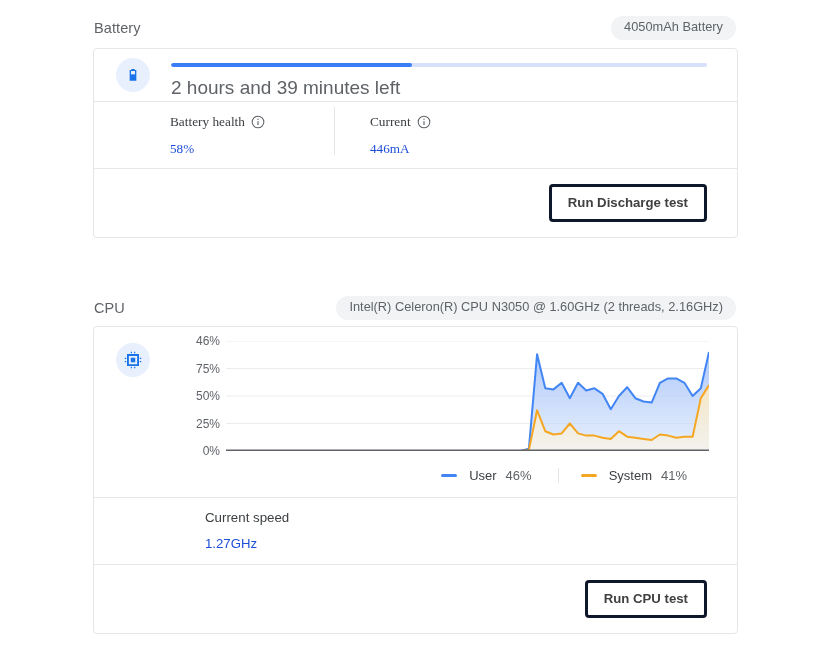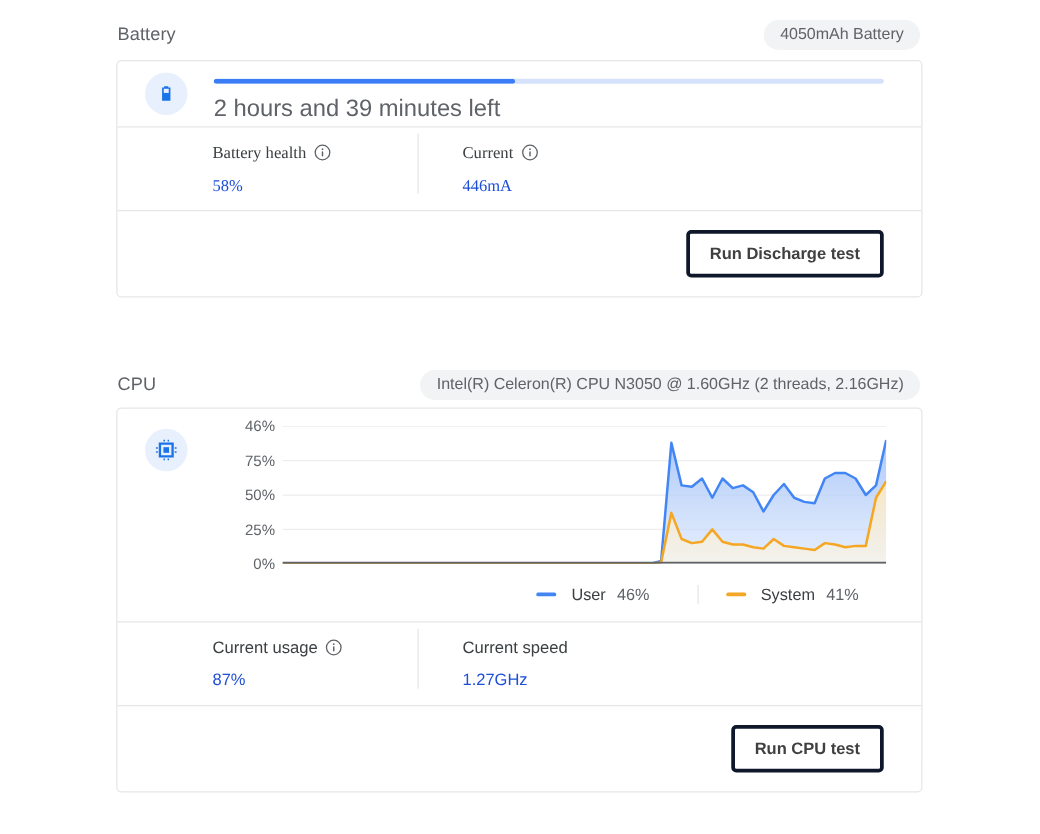--- a/index.html
+++ b/index.html
@@ -97,21 +97,21 @@
   .ylabels {
     position: absolute; left: 0; top: 0; width: 46px; height: 110px;
   }
   .ylabel {
     position: absolute; right: 0; transform: translateY(-50%);
     font-size: 12px; color: #5f6368; text-align: right; white-space: nowrap;
   }
   .plot { position: absolute; left: 52px; top: 0; right: 0; height: 110px; }
   .legend {
     position: absolute; right: 28px; bottom: 14px;
-    display: flex; align-items: center; gap: 16px;
+    display: flex; align-items: center; gap: 4px;
     font-size: 13px; color: #3c4043;
   }
   .legend-item { display: flex; align-items: center; padding: 0 22px; }
   .legend-item + .legend-item { border-left: 1px solid #e4e6e8; }
   .legend-dash { width: 16px; height: 3px; border-radius: 2px; margin-right: 12px; }
   .legend-name { color: #3c4043; }
   .legend-val { color: #5f6368; margin-left: 9px; }
 </style>
 </head>
 <body>
@@ -245,33 +245,20 @@
           <span class="legend-dash" id="dash-system" style="background: rgb(245, 166, 35);"></span>
           <span class="legend-name">System</span>
           <span class="legend-val">41%</span>
         </div>
       </div>
     </div>
 
     <div class="divider"></div>
 
     <div class="stats" style="padding-left:76px;">
-      <div class="stat" style="width:165px;">
-        <div class="stat-label">
-          <span>Current usage</span>
-          <span class="info-icon">
-            <svg width="14" height="14" viewBox="0 0 24 24">
-              <circle cx="12" cy="12" r="10" fill="none" stroke="#5f6368" stroke-width="1.8"></circle>
-              <circle cx="12" cy="7.4" r="1.2" fill="#5f6368"></circle>
-              <rect x="11" y="10.4" width="2" height="7" rx="1" fill="#5f6368"></rect>
-            </svg>
-          </span>
-        </div>
-        <div class="stat-value">87%</div>
-      </div>
 
 
       <div class="stat" style="width:180px; padding-left:35px;">
         <div class="stat-label">
           <span>Current speed</span>
         </div>
         <div class="stat-value">1.27GHz</div>
       </div>
     </div>
 

